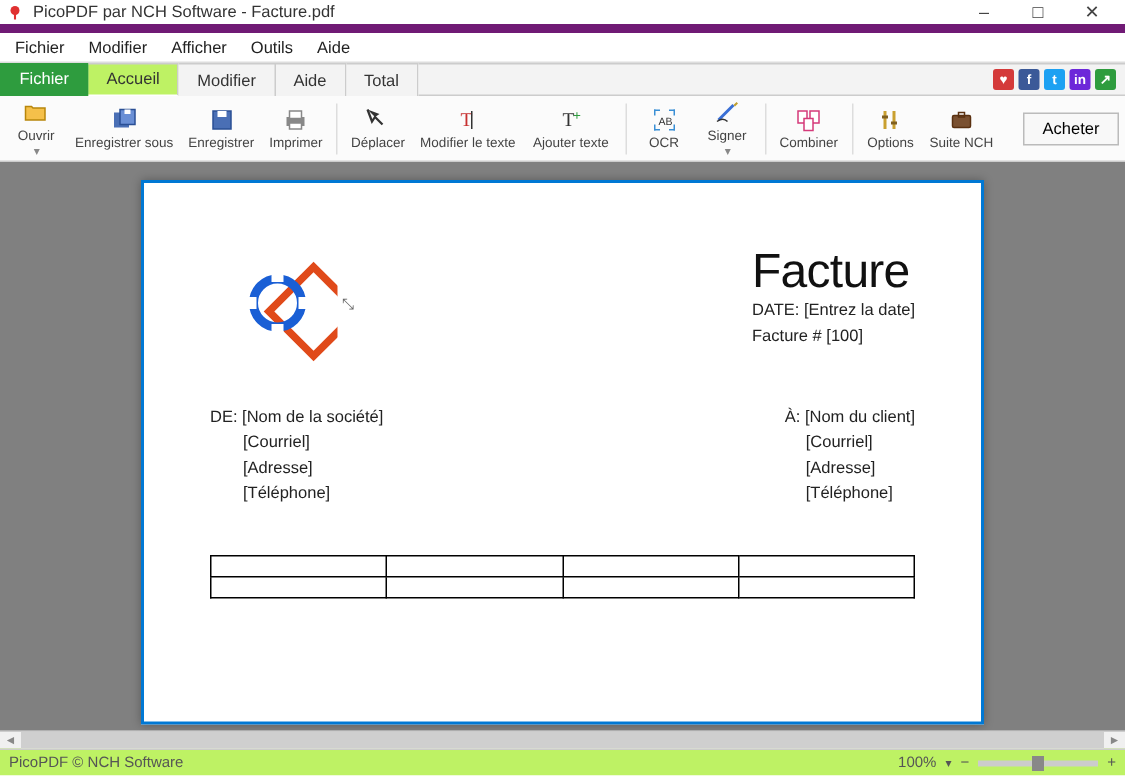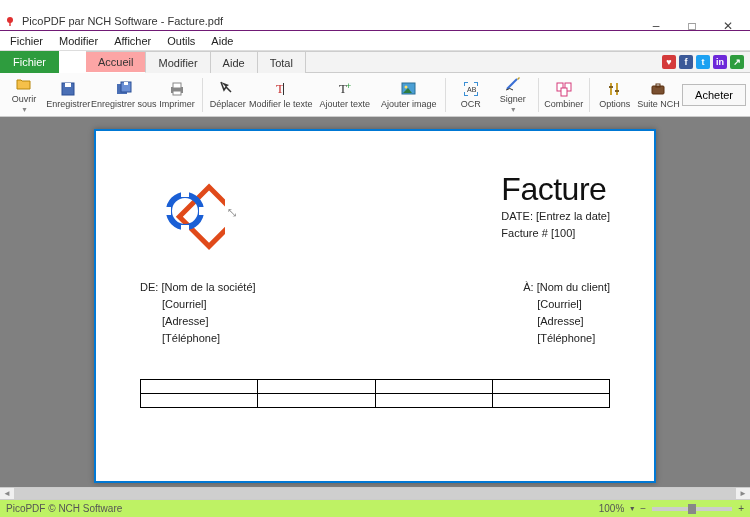--- a/index.html
+++ b/index.html
@@ -1,27 +1,27 @@
 <!DOCTYPE html>
 <html><head>
 <meta charset="utf-8">
 <style>
 * { box-sizing: border-box; margin: 0; padding: 0; }
 body { font-family: "Segoe UI", Tahoma, sans-serif; font-size: 11px; background: #fff; width: 750px; height: 517px; overflow: hidden; display: flex; flex-direction: column; }
-.titlebar { height: 22px; display: flex; padding: 15px 4px; background: #fff; border-bottom: 1px solid #701a75; }
+.titlebar { height: 22px; display: flex; align-items: center; padding: 1px 4px; background: #fff; border-bottom: 6px solid #701a75; }
 .titlebar .app-icon { width: 12px; height: 12px; margin-right: 6px; display: flex; align-items: center; justify-content: center; }
 .titlebar .title { flex: 1; font-size: 11px; color: #333; }
 .winbtns { display: flex; }
 .winbtn { width: 36px; height: 22px; display: flex; align-items: center; justify-content: center; font-size: 12px; color: #444; }
 .menubar { height: 20px; display: flex; align-items: center; padding: 0 2px; background: #fff; border-bottom: 1px solid #ddd; }
 .menuitem { padding: 2px 8px; font-size: 11px; color: #222; text-decoration: underline; text-decoration-color: transparent; }
 .ribbon-tabs { height: 22px; display: flex; align-items: stretch; background: #fff; }
 .rtab { padding: 3px 12px; font-size: 11px; color: #333; border-top: 1px solid #ccc; border-right: 1px solid #ccc; display: flex; align-items: center; }
 .rtab.file { background: #2e9c3e; color: #fff; font-weight: 500; border: 1px solid #2e9c3e; }
-.rtab.active { background: #fca5a5; border-bottom: 1px solid #fff; margin-left: 27px; }
+.rtab.active { background: #bef264; border-bottom: 1px solid #fff; }
 .rtab.inactive { background: #f3f3f3; }
 .ribbon-spacer { flex: 1; border-top: 1px solid #ccc; border-bottom: 1px solid #ccc; background: #f3f3f3; display: flex; align-items: center; justify-content: flex-end; padding-right: 6px; gap: 3px; }
 .social { width: 14px; height: 14px; border-radius: 2px; display: flex; align-items: center; justify-content: center; color: #fff; font-size: 9px; font-weight: bold; }
 .toolbar { height: 44px; display: flex; align-items: center; background: #fbfbfb; border-bottom: 1px solid #ccc; padding: 0 4px; gap: 2px; }
 .tbtn { display: flex; flex-direction: column; align-items: center; justify-content: center; min-width: 40px; height: 40px; padding: 2px 4px; gap: 1px; border-radius: 2px; position: relative; }
 .tbtn .ico { width: 18px; height: 18px; display: flex; align-items: center; justify-content: center; }
 .tbtn .lbl { font-size: 9px; color: #444; white-space: nowrap; }
 .tbtn.wide { min-width: 62px; }
 .tsep { width: 1px; height: 34px; background: #ddd; margin: 0 3px; }
 .buybtn { margin-left: auto; padding: 4px 12px; border: 1px solid #bbb; background: #f8f8f8; font-size: 11px; }
@@ -103,42 +103,42 @@
 <div class="toolbar">
   <div class="tbtn">
     <span class="ico">
         <svg width="18" height="18" viewBox="0 0 18 18">
           <path d="M2 5h4l1 1h8v8H2z" fill="#f5c04a" stroke="#b8860b"></path>
         </svg>
       </span>
     <span class="lbl">Ouvrir</span>
       <span class="dd">▾</span>
   </div>
-  <div class="tbtn">
-    <span class="ico">
-        <svg width="18" height="18" viewBox="0 0 18 18">
-          <rect x="3" y="3" width="12" height="12" fill="#4a6fb5" stroke="#2a4f95"></rect>
-          <rect x="6" y="3" width="6" height="4" fill="#fff"></rect>
-        </svg>
-      </span>
-    <span class="lbl">Enregistrer</span>
-  </div>
   <div class="tbtn wide">
     <span class="ico">
         <svg width="18" height="18" viewBox="0 0 18 18">
           <rect x="2" y="4" width="10" height="10" fill="#4a6fb5"></rect>
           <rect x="6" y="2" width="10" height="10" fill="#6a8fd5" stroke="#2a4f95"></rect>
           <rect x="9" y="2" width="4" height="3" fill="#fff"></rect>
         </svg>
       </span>
     <span class="lbl">Enregistrer sous</span>
   </div>
   <div class="tbtn">
     <span class="ico">
         <svg width="18" height="18" viewBox="0 0 18 18">
+          <rect x="3" y="3" width="12" height="12" fill="#4a6fb5" stroke="#2a4f95"></rect>
+          <rect x="6" y="3" width="6" height="4" fill="#fff"></rect>
+        </svg>
+      </span>
+    <span class="lbl">Enregistrer</span>
+  </div>
+  <div class="tbtn">
+    <span class="ico">
+        <svg width="18" height="18" viewBox="0 0 18 18">
           <rect x="3" y="7" width="12" height="6" fill="#888"></rect>
           <rect x="5" y="3" width="8" height="5" fill="#fff" stroke="#888"></rect>
           <rect x="5" y="11" width="8" height="4" fill="#fff" stroke="#888"></rect>
         </svg>
       </span>
     <span class="lbl">Imprimer</span>
   </div>
   <div class="tsep"></div>
   <div class="tbtn">
     <span class="ico">
@@ -159,30 +159,20 @@
     <span class="lbl">Modifier le texte</span>
   </div>
   <div class="tbtn wide">
     <span class="ico">
         <svg width="18" height="18" viewBox="0 0 18 18">
           <text x="3" y="13" font-size="13" font-family="serif" fill="#333">T</text>
           <text x="10" y="9" font-size="9" fill="#2e9c3e">+</text>
         </svg>
       </span>
     <span class="lbl">Ajouter texte</span>
-  </div>
-  <div class="tbtn wide">
-    <span class="ico">
-        <svg width="18" height="18" viewBox="0 0 18 18">
-          <rect x="2" y="3" width="13" height="11" fill="#4a9fd5" stroke="#2a6f95"></rect>
-          <circle cx="6" cy="7" r="1.5" fill="#ffe066"></circle>
-          <path d="M3 13 L8 8 L12 13 z" fill="#2e7c3e"></path>
-        </svg>
-      </span>
-    <span class="lbl">Ajouter image</span>
   </div>
   <div class="tsep"></div>
   <div class="tbtn">
     <span class="ico">
         <svg width="18" height="18" viewBox="0 0 18 18">
           <rect x="2" y="2" width="4" height="1" fill="#3a8fd5"></rect>
           <rect x="2" y="2" width="1" height="4" fill="#3a8fd5"></rect>
           <rect x="12" y="2" width="4" height="1" fill="#3a8fd5"></rect>
           <rect x="15" y="2" width="1" height="4" fill="#3a8fd5"></rect>
           <rect x="2" y="15" width="4" height="1" fill="#3a8fd5"></rect>

